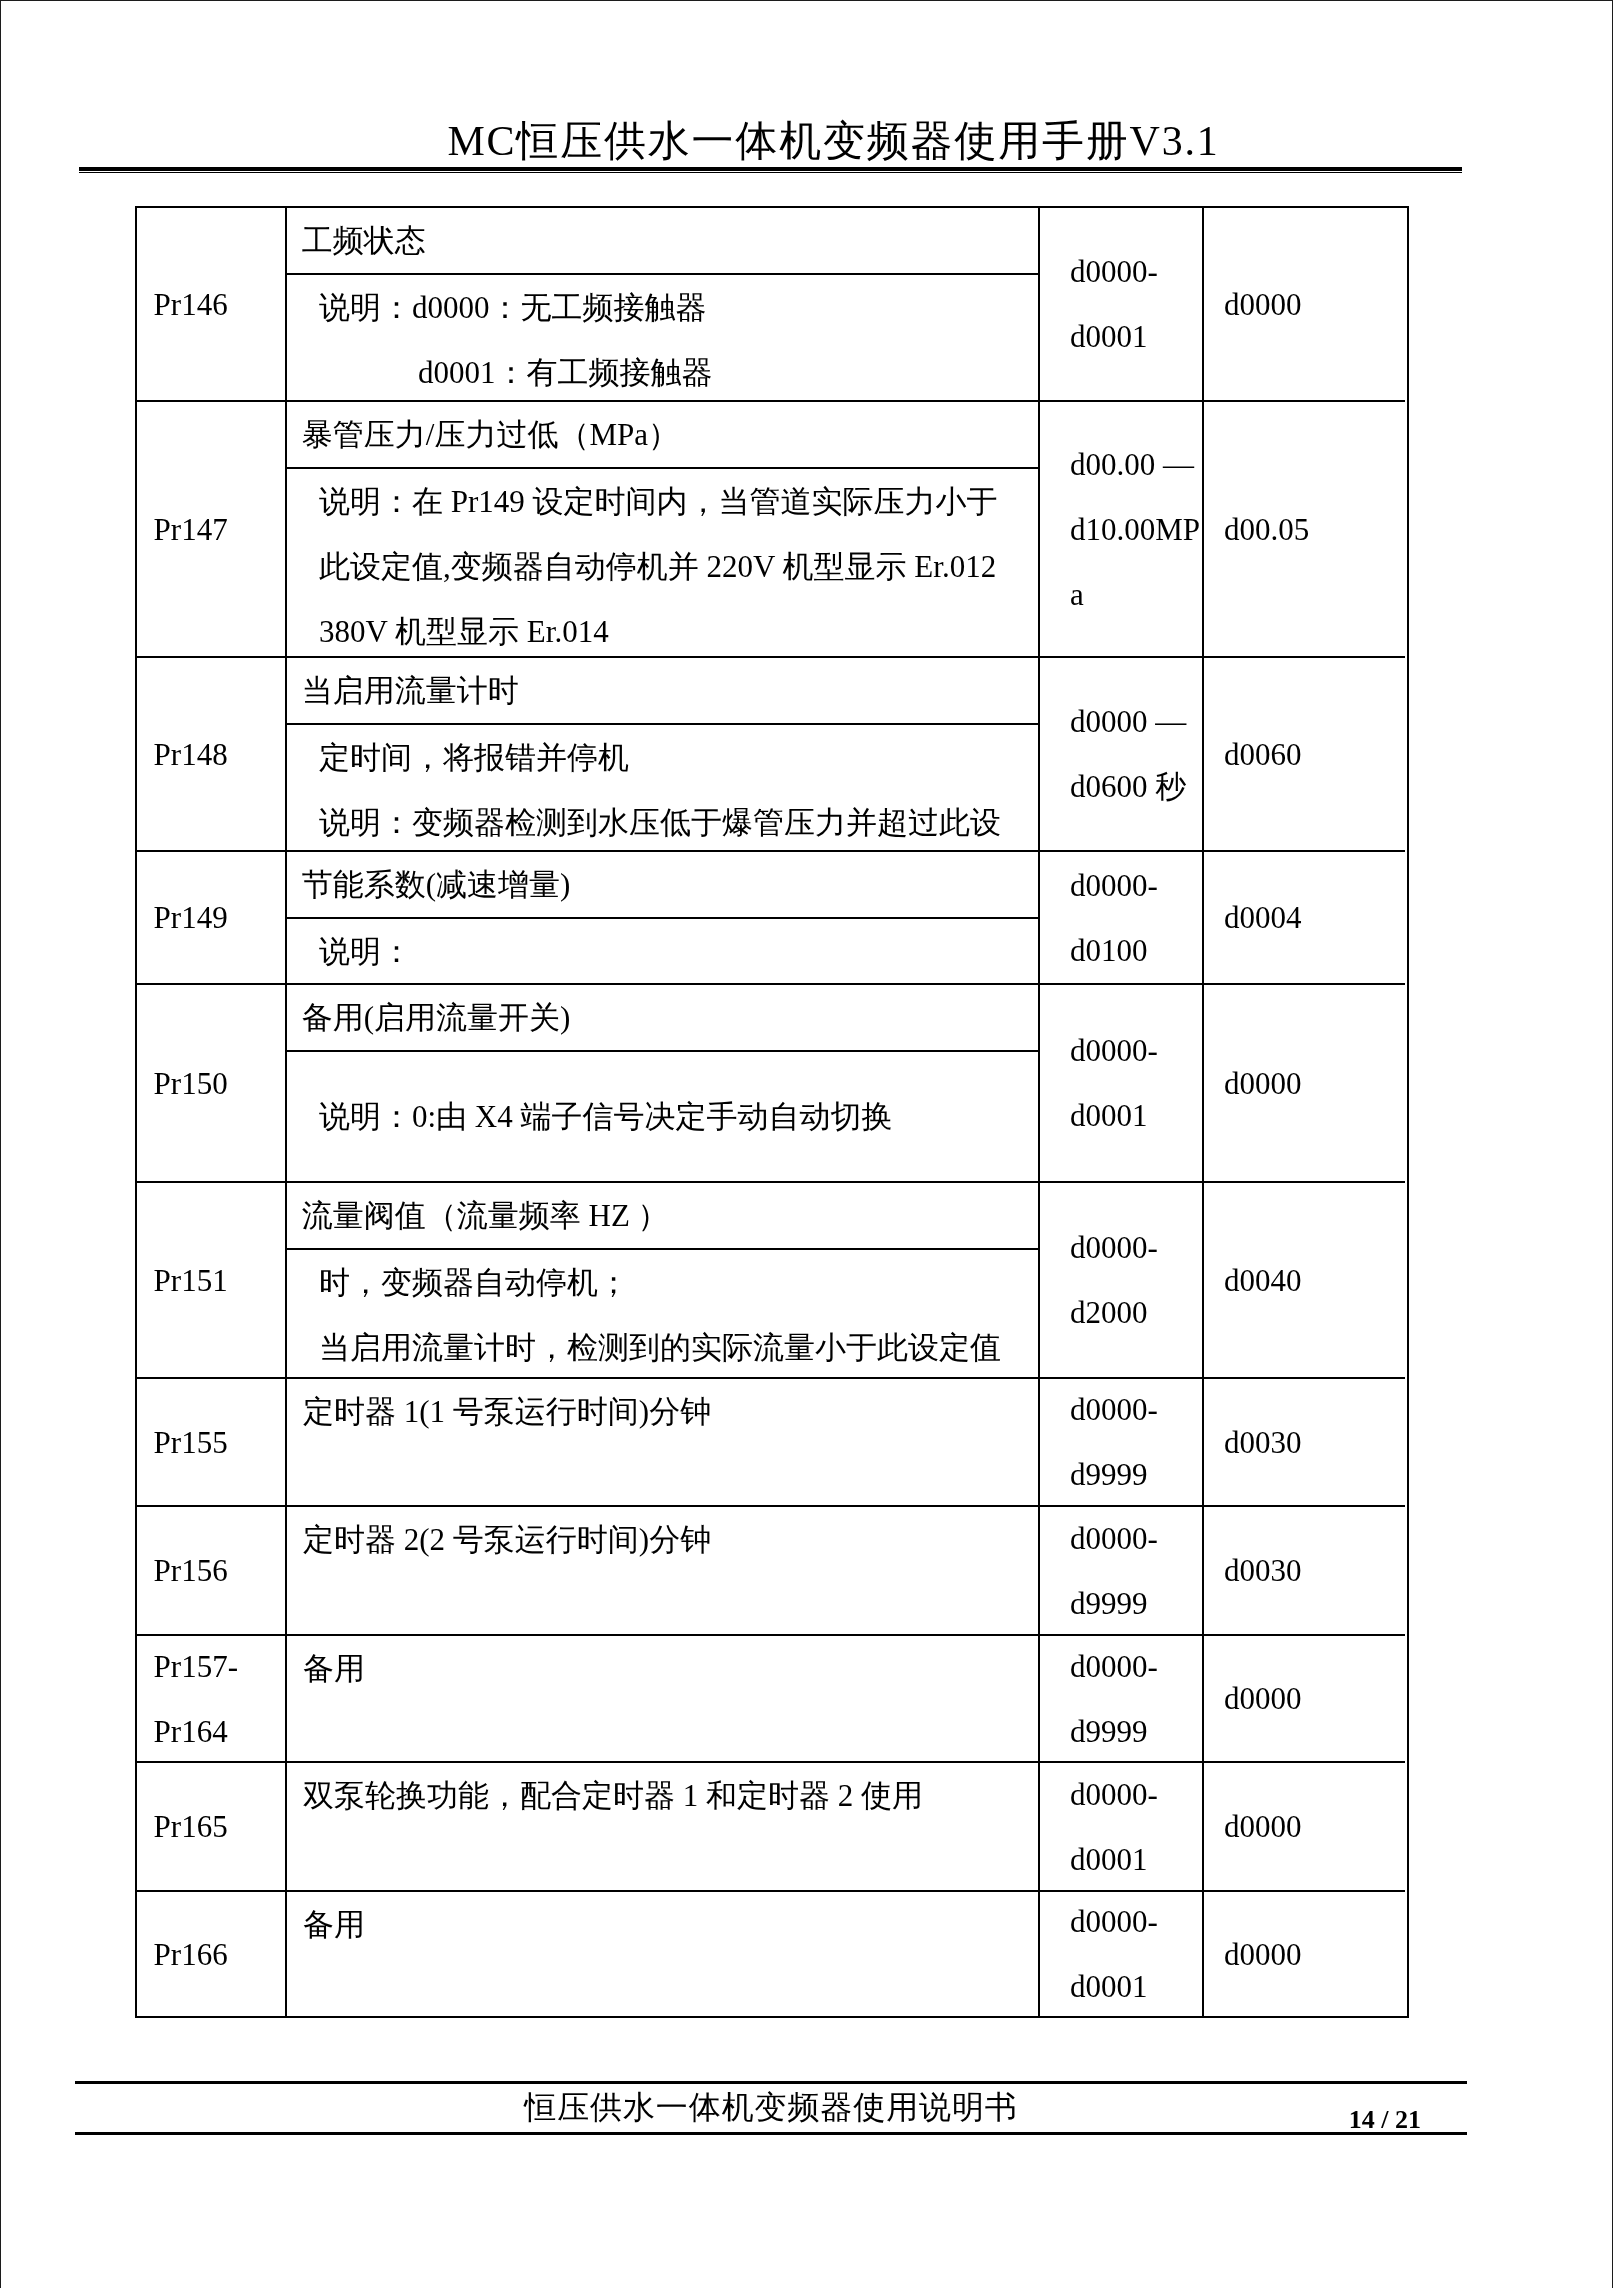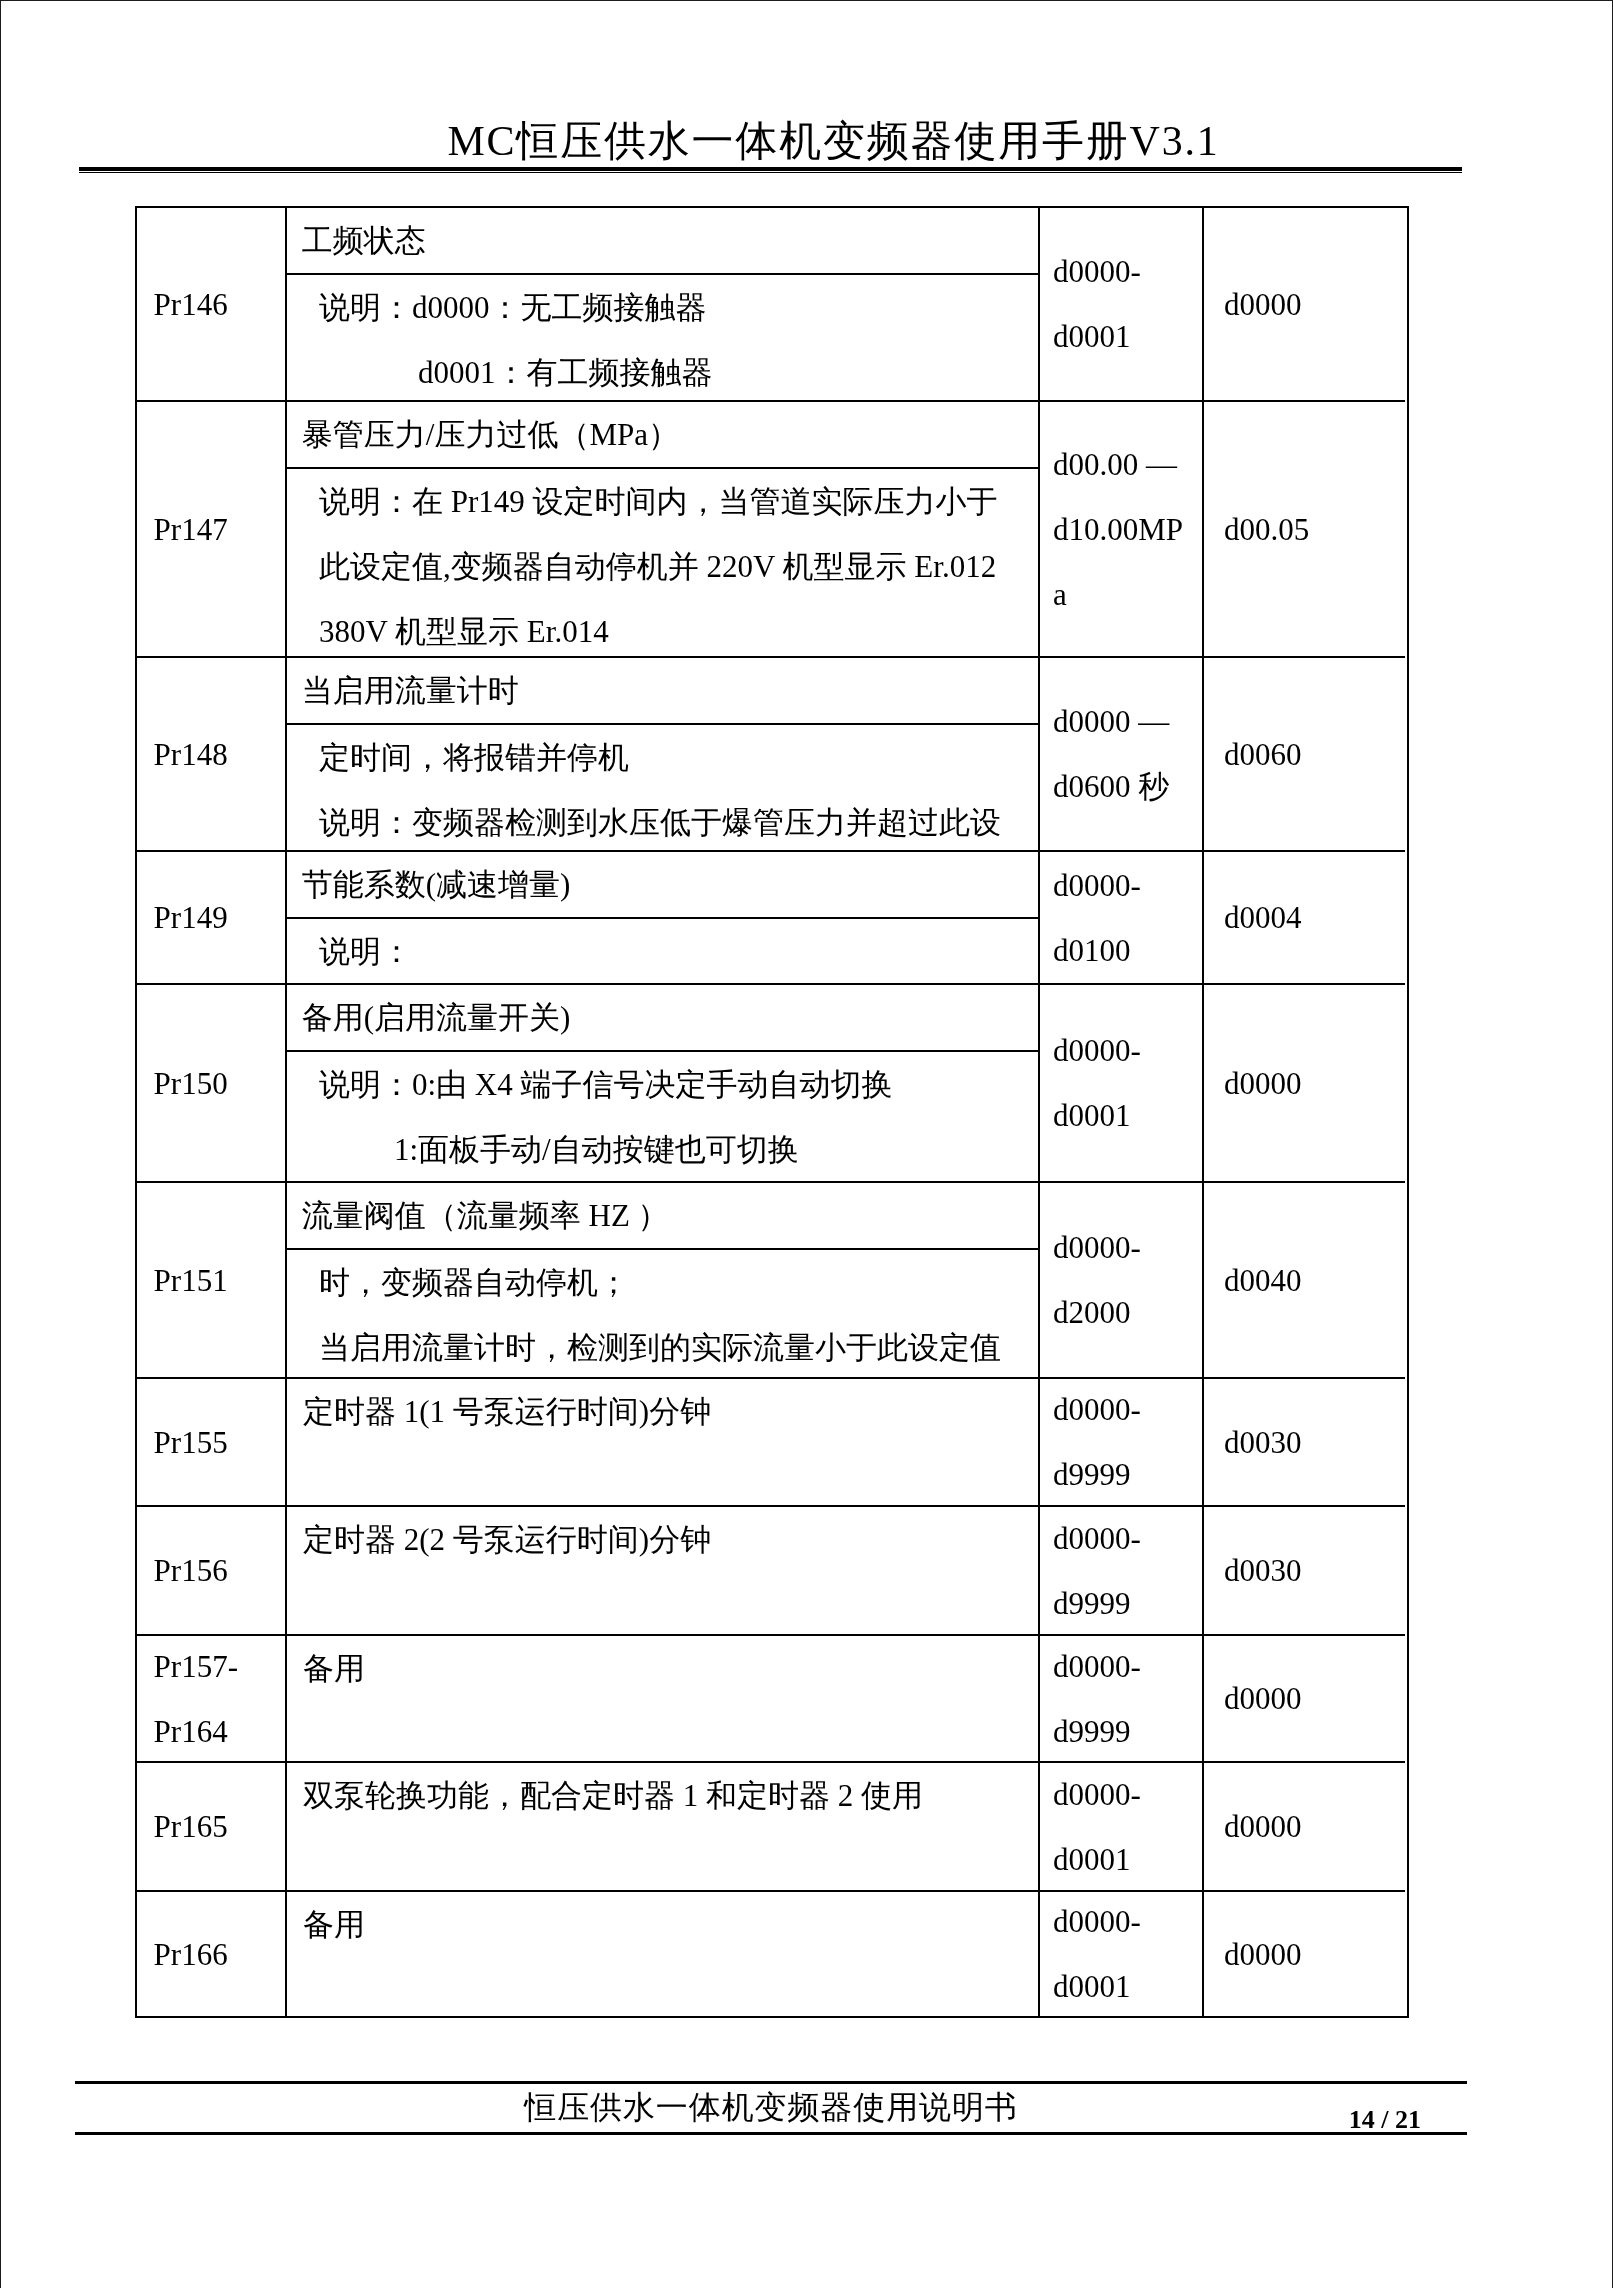--- a/index.html
+++ b/index.html
@@ -40,21 +40,21 @@
     box-sizing:border-box;
     border-right:2.8px solid #000;
     border-bottom:2.8px solid #000;
     display:flex;align-items:center;
     font-size:31px;line-height:65px;
     overflow:hidden;
   }
   .last-col{border-right:none;}
   .last-row{border-bottom:none;}
   .c-param{padding-left:16.6px;white-space:pre-line;}
-  .c-range{padding-left:13px;white-space:pre-line;}
+  .c-range{padding-left:30px;white-space:pre-line;}
   .c-default{padding-left:20px;}
   .c-desc.simple{align-items:flex-start;padding-left:16px;white-space:pre;text-align:center;}
   .c-desc.split{flex-direction:column;align-items:stretch;padding:0;}
   .sub-title{
     flex:0 0 66px;box-sizing:border-box;
     border-bottom:2.8px solid #000;
     display:flex;align-items:center;
     padding-left:14.8px;white-space:pre;
   }
   .sub-desc{
@@ -148,21 +148,20 @@
 d0100</div>
       <div class="cell c-default last-col">d0004</div>
     </div>
 
     <div class="trow">
       <div class="cell c-param">Pr150</div>
       <div class="cell c-desc split">
         <div class="sub-title">备用(启用流量开关)</div>
         <div class="sub-desc">
           <div class="dline">说明：0:由 X4 端子信号决定手动自动切换</div>
-          <div class="dline ind-b">1:面板手动/自动按键也可切换</div>
         </div>
       </div>
       <div class="cell c-range">d0000-
 d0001</div>
       <div class="cell c-default last-col">d0000</div>
     </div>
 
     <div class="trow">
       <div class="cell c-param">Pr151</div>
       <div class="cell c-desc split">

